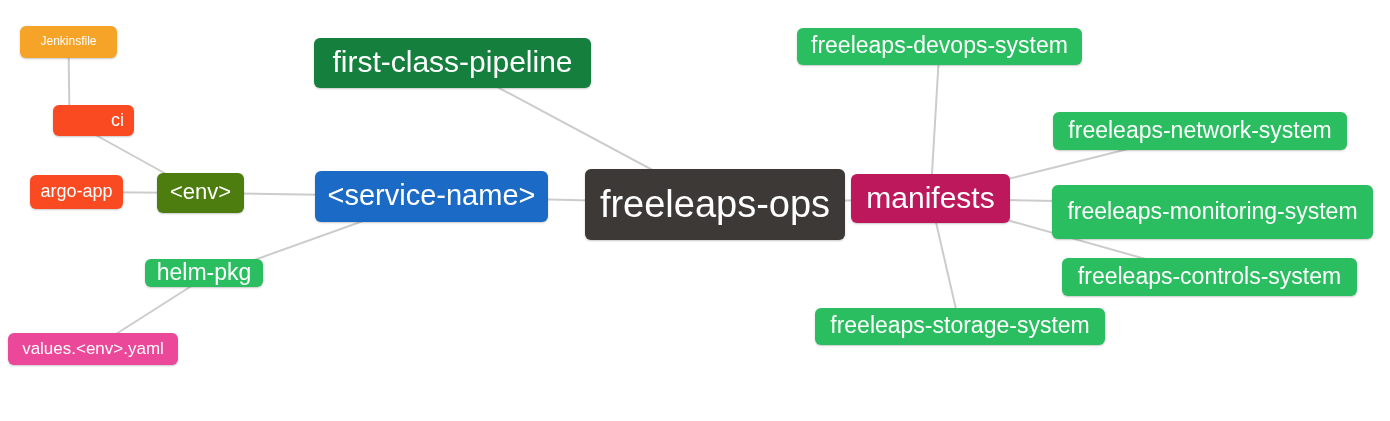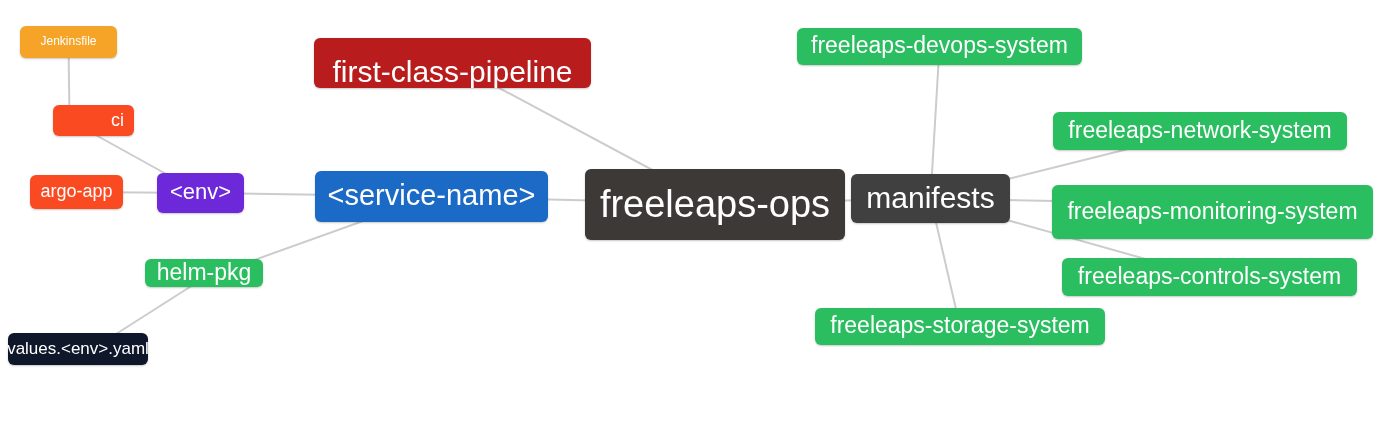--- a/index.html
+++ b/index.html
@@ -56,30 +56,30 @@
       <line x1="715" y1="203.5" x2="930.5" y2="198.5" stroke="#cccccc" stroke-width="2"></line>
       <line x1="930.5" y1="198.5" x2="939.5" y2="46.5" stroke="#cccccc" stroke-width="2"></line>
       <line x1="930.5" y1="198.5" x2="1200" y2="131" stroke="#cccccc" stroke-width="2"></line>
       <line x1="930.5" y1="198.5" x2="1212.5" y2="204" stroke="#cccccc" stroke-width="2"></line>
       <line x1="930.5" y1="198.5" x2="1209.5" y2="277" stroke="#cccccc" stroke-width="2"></line>
       <line x1="930.5" y1="198.5" x2="960" y2="326.5" stroke="#cccccc" stroke-width="2"></line>
     </svg>
 <div class="node" style="left: 585px; top: 169px; width: 260px; height: 71px; background: rgb(60, 57, 54); font-size: 38px;">
       <span>freeleaps-ops</span>
     </div>
-    <div class="node" style="left: 314px; top: 38px; width: 277px; height: 50px; background: #b91c1c; font-size: 30px; align-items: flex-end;">
+    <div class="node" style="left: 314px; top: 38px; width: 277px; height: 50px; background: #15803d; font-size: 30px;">
       <span>first-class-pipeline</span>
     </div>
     <div class="node" style="left: 315px; top: 171px; width: 233px; height: 51px; background: rgb(27, 106, 197); font-size: 29px;">
       <span>&lt;service-name&gt;</span>
     </div>
-    <div class="node" style="left: 851px; top: 174px; width: 159px; height: 49px; background: #404040; font-size: 30px; justify-content: center;">
+    <div class="node" style="left: 851px; top: 174px; width: 159px; height: 49px; background: #be185d; font-size: 30px; justify-content: center;">
       <span>manifests</span>
     </div>
-    <div class="node" style="left: 157px; top: 173px; width: 87px; height: 40px; background: #6d28d9; font-size: 22px;">
+    <div class="node" style="left: 157px; top: 173px; width: 87px; height: 40px; background: #4d7c0f; font-size: 22px;">
       <span>&lt;env&gt;</span>
     </div>
     <div class="node" style="left: 145px; top: 259px; width: 118px; height: 28px; background: rgb(43, 190, 96); font-size: 23px;">
       <span>helm-pkg</span>
     </div>
     <div class="node" style="left: 797px; top: 28px; width: 285px; height: 37px; background: rgb(43, 190, 96); font-size: 23px;">
       <span>freeleaps-devops-system</span>
     </div>
     <div class="node" style="left: 1053px; top: 112px; width: 294px; height: 38px; background: rgb(43, 190, 96); font-size: 23px;">
       <span>freeleaps-network-system</span>
@@ -92,19 +92,19 @@
     </div>
     <div class="node" style="left: 815px; top: 308px; width: 290px; height: 37px; background: rgb(43, 190, 96); font-size: 23px;">
       <span>freeleaps-storage-system</span>
     </div>
     <div class="node" style="left: 53px; top: 105px; width: 33px; height: 31px; background: rgb(250, 74, 34); font-size: 18px; padding-left: 48px;">
       <span>ci</span>
     </div>
     <div class="node" style="left: 30px; top: 175px; width: 93px; height: 34px; background: rgb(250, 74, 34); font-size: 18px;">
       <span>argo-app</span>
     </div>
-    <div class="node" style="left: 8px; top: 333px; width: 140px; height: 32px; background: #0f172a; font-size: 17px;">
+    <div class="node" style="left: 8px; top: 333px; width: 170px; height: 32px; background: #ec4899; font-size: 17px;">
       <span>values.&lt;env&gt;.yaml</span>
     </div>
     <div class="node" style="left: 20px; top: 26px; width: 97px; height: 32px; background: rgb(245, 164, 40); font-size: 12px;">
       <span>Jenkinsfile</span>
     </div>
   </div>
 
 </body></html>

